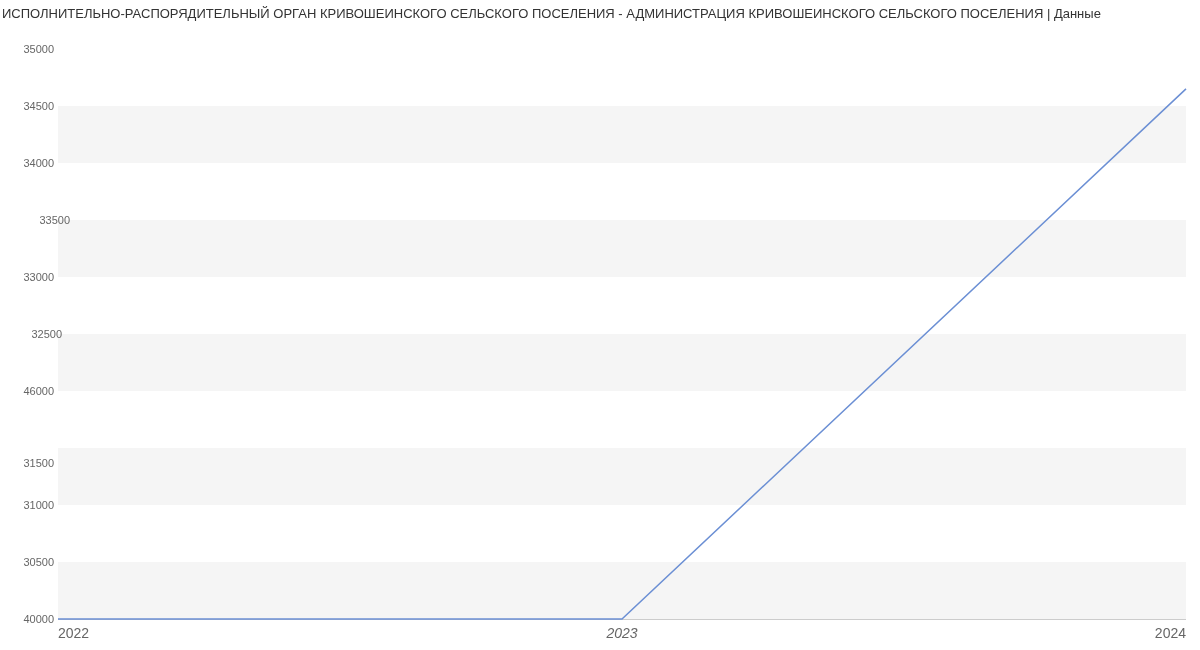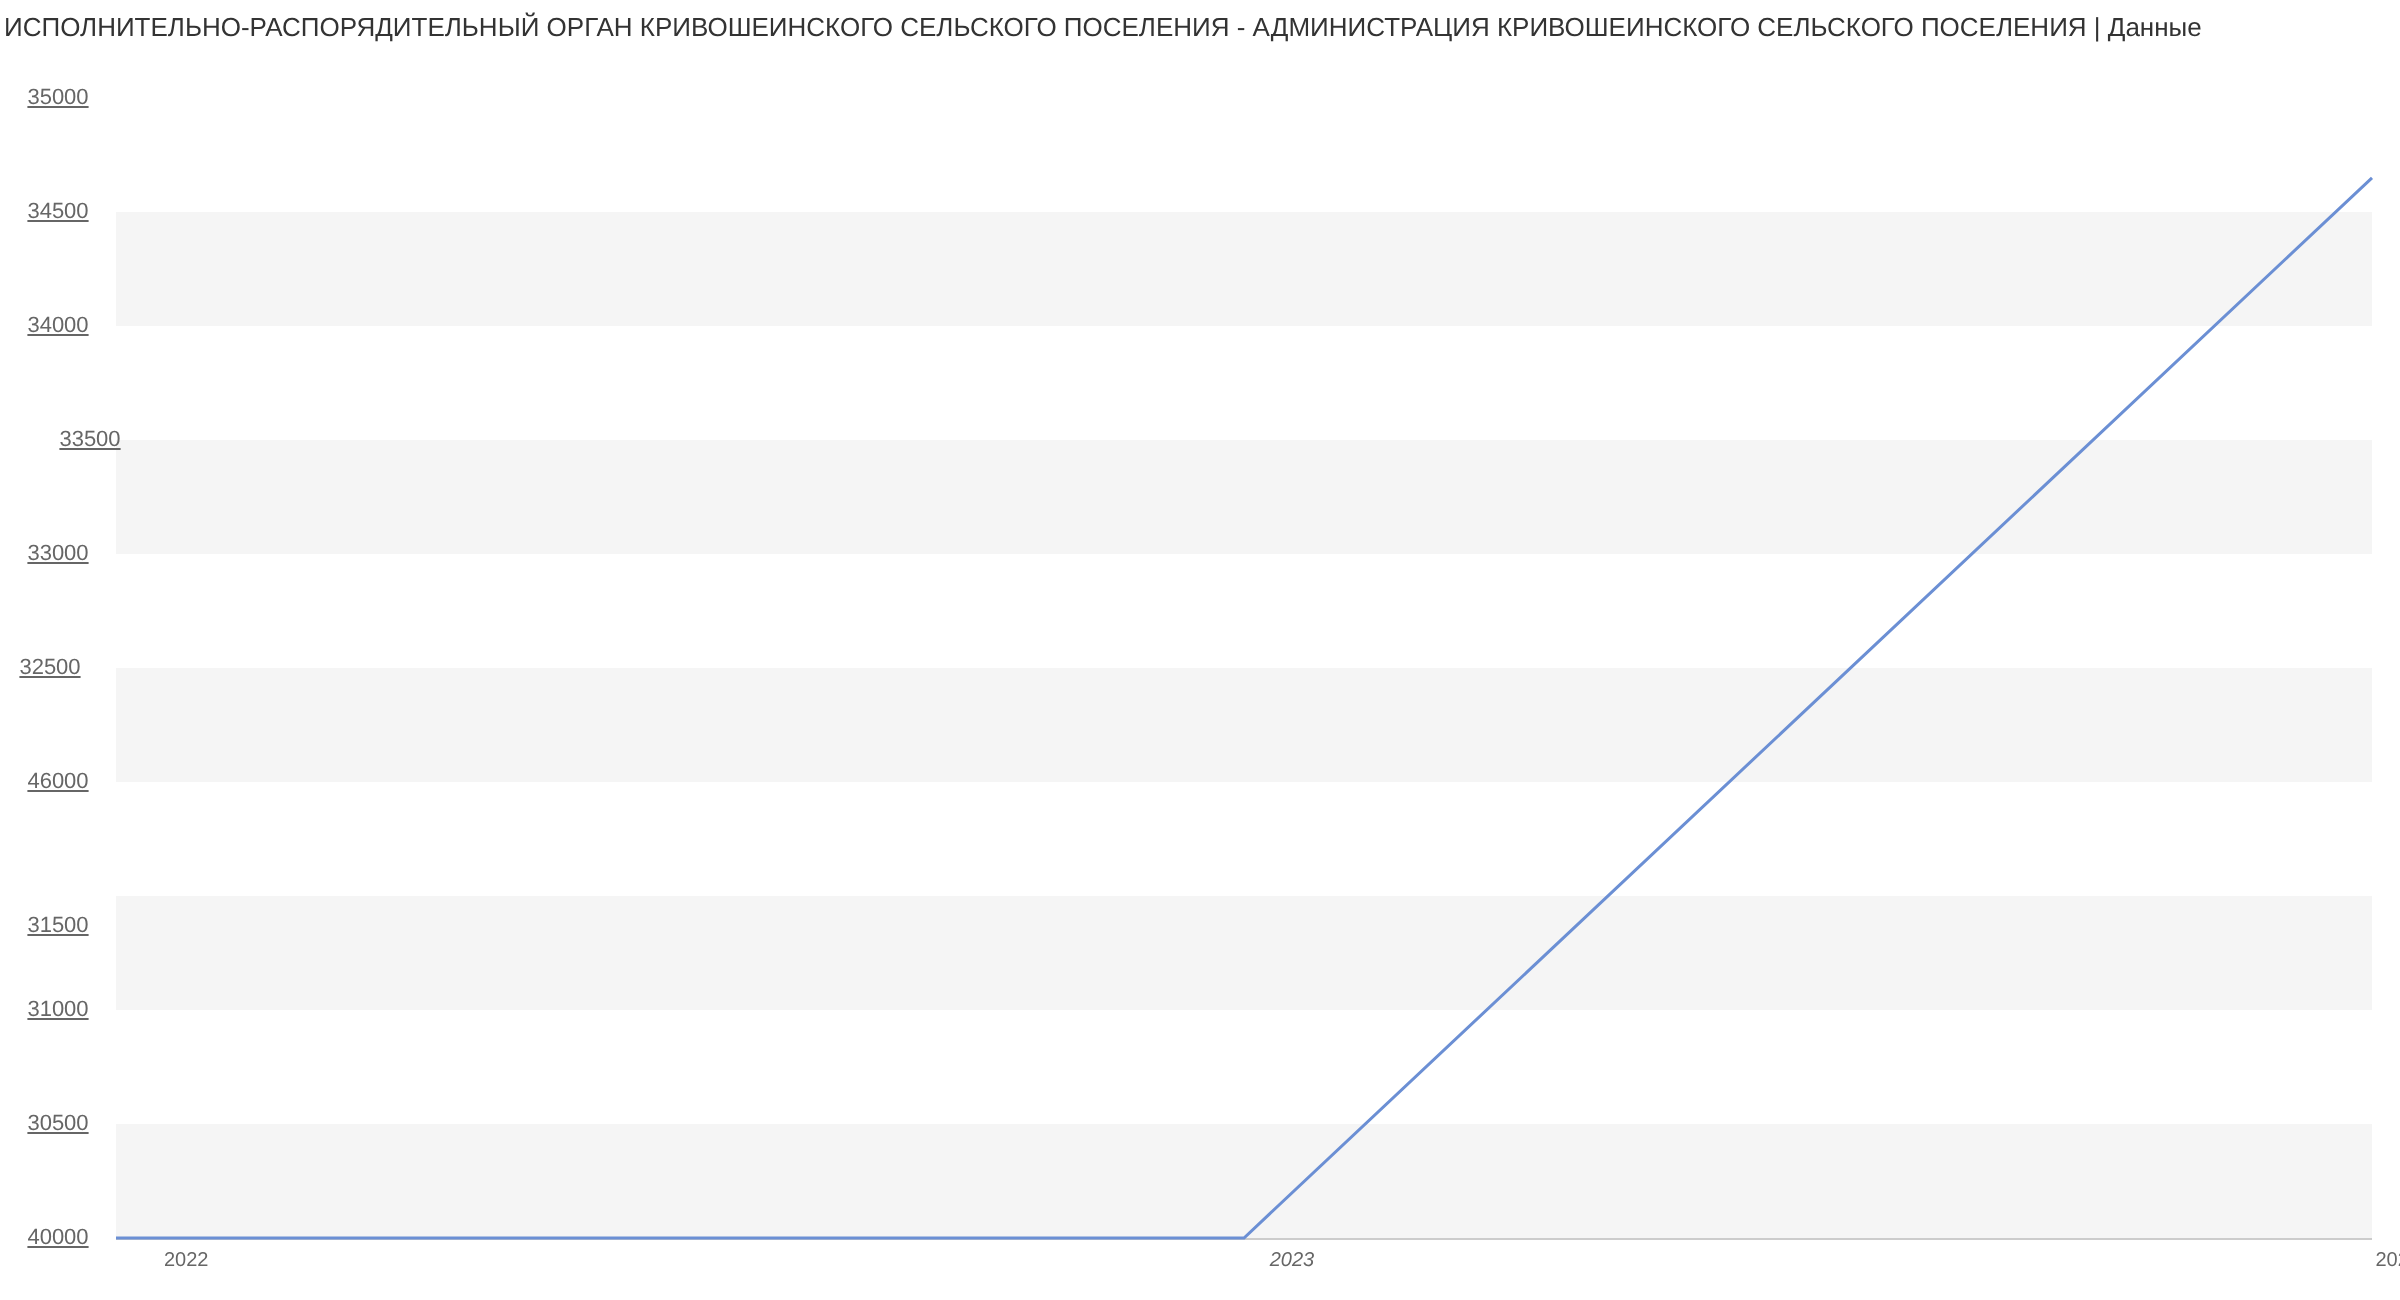--- a/index.html
+++ b/index.html
@@ -37,31 +37,29 @@
     background: #f5f5f5;
   }
   .axis-line {
     position: absolute;
     background: #cccccc;
   }
   .ytick-label {
     position: absolute;
     font-size: 11px;
     color: #666666;
-    text-align: center;
+    text-align: right;
     width: 50px;
     transform: translateY(-50%);
-    text-decoration: underline;
   }
   .xtick-label {
     position: absolute;
-    font-size: 10px;
+    font-size: 14px;
     color: #666666;
     transform: translateX(-50%);
-    margin-left: 24px;
   }
   .xtick-label.first { transform: translateX(0%); }
   .xtick-label.last  { transform: translateX(-100%); }
   .data-line {
     position: absolute;
     left: 0;
     top: 0;
     overflow: visible;
   }
 </style>
@@ -84,21 +82,21 @@
         <polyline points="0,570 564,570 1128,39.89999999999998" fill="none" stroke="#6b8fd4" stroke-width="1.5"></polyline>
       </svg>
     </div>
 
   <div id="ytick-labels">
       <div class="ytick-label" style="left: 4px; top: 594px;">40000</div>
       <div class="ytick-label" style="left: 4px; top: 537px;">30500</div>
       <div class="ytick-label" style="left: 4px; top: 480px;">31000</div>
       <div class="ytick-label" style="left: 4px; top: 438px;">31500</div>
       <div class="ytick-label" style="left: 4px; top: 366px;">46000</div>
-      <div class="ytick-label" style="left: 0; top: 309px;">32500</div>
+      <div class="ytick-label" style="left: 12px; top: 309px;">32500</div>
       <div class="ytick-label" style="left: 4px; top: 252px;">33000</div>
       <div class="ytick-label" style="left: 20px; top: 195px;">33500</div>
       <div class="ytick-label" style="left: 4px; top: 138px;">34000</div>
       <div class="ytick-label" style="left: 4px; top: 81px;">34500</div>
       <div class="ytick-label" style="left: 4px; top: 24px;">35000</div>
     </div>
 
   <div id="xtick-labels">
       <div class="xtick-label first" style="left: 58px; top: 600px;">2022</div>
       <div class="xtick-label" style="left: 622px; top: 600px; font-style: italic;">2023</div>

